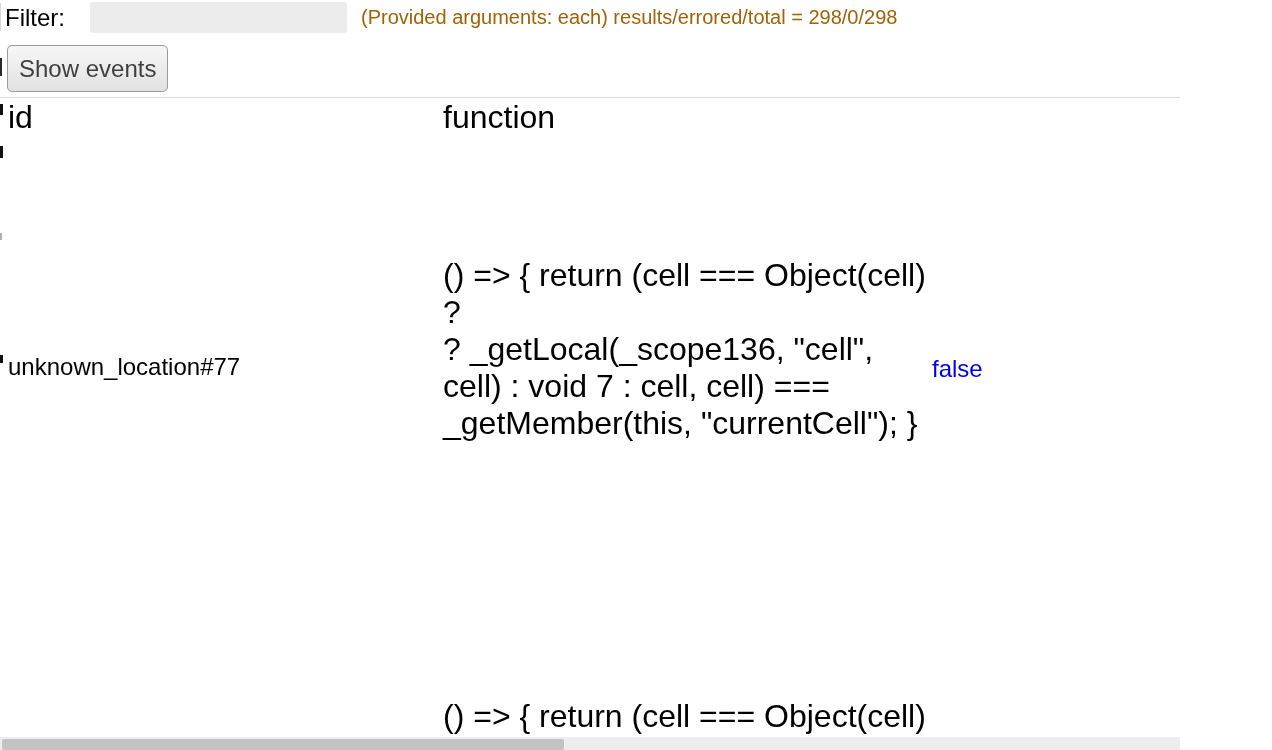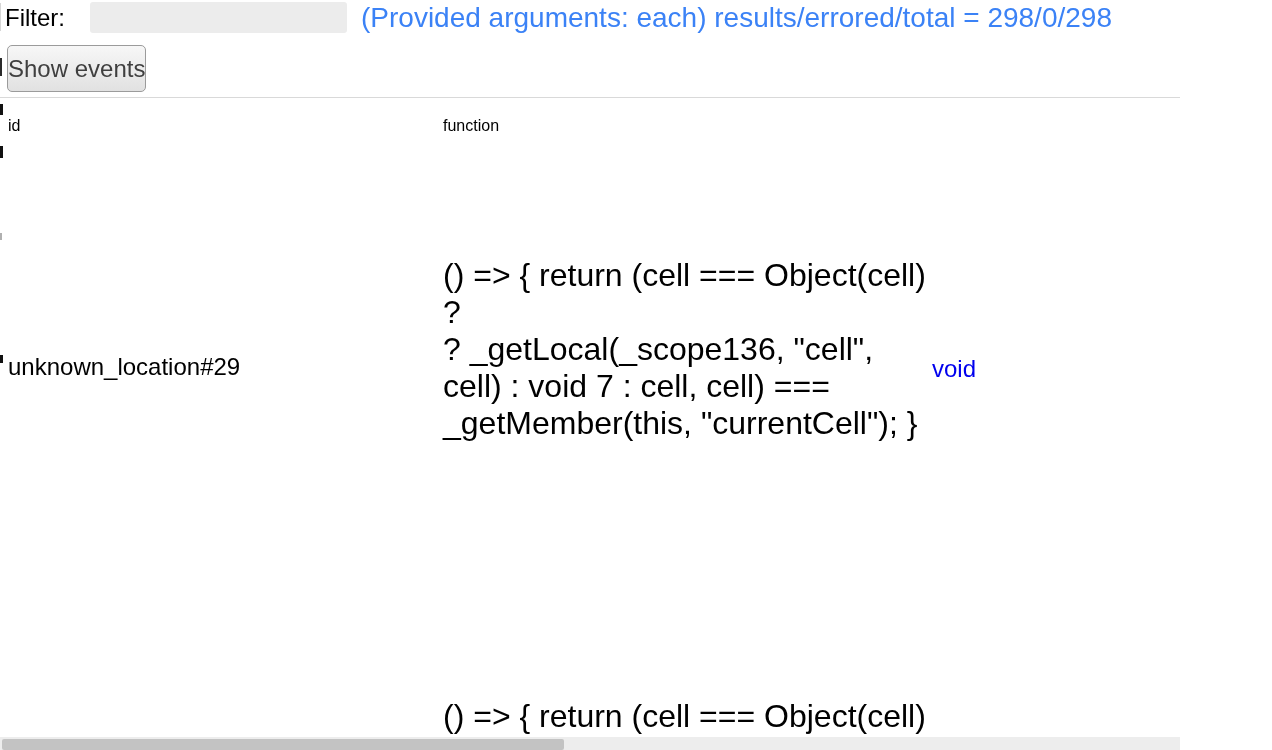--- a/index.html
+++ b/index.html
@@ -23,41 +23,41 @@
     left: 90px; top: 2px;
     width: 257px; height: 31px;
     background: #ececec;
     border: none; border-radius: 3px;
     font-family: inherit; font-size: 22px;
     padding: 0 8px; box-sizing: border-box;
     outline: none;
   }
   .info-text {
     left: 361px; top: 1px;
-    font-size: 28px; line-height: 33px; white-space: nowrap;
-    color: #3b82f6;
+    font-size: 20px; line-height: 33px; white-space: nowrap;
+    color: #a16207;
   }
   .show-events-btn {
     left: 7px; top: 45px;
-    height: 47px; padding: 0 0;
+    height: 47px; padding: 0 11px;
     font-family: inherit; font-size: 24px;
     color: #3f3f3f;
     background: linear-gradient(to bottom, #f7f7f7, #e1e1e1);
     border: 1px solid #9b9b9b;
     border-radius: 5px;
   }
   .divider {
     left: 0; top: 97px; width: 1272px; height: 1px;
     background: #d9d9d9;
   }
 
   
   .col-header {
-    top: 109px;
-    font-size: 16px; line-height: 33px; white-space: nowrap;
+    top: 101px;
+    font-size: 32px; line-height: 33px; white-space: nowrap;
   }
   .hdr-id { left: 8px; }
   .hdr-function { left: 443px; }
   .hdr-currentvalue { left: 932px; }
 
   .cell-text {
     font-size: 24px; line-height: 33px; white-space: nowrap;
   }
   .row1-id { left: 8px; top: 350px; }
   .row1-fn { left: 443px; top: 257px; width: 500px; }
@@ -88,29 +88,29 @@
   <input class="abs filter-input" type="text" value="" style="">
   <span class="abs info-text">(Provided arguments: each) results/errored/total = 298/0/298</span>
   <button class="abs show-events-btn">Show events</button>
 
   <div class="abs divider"></div>
 
   <span class="abs col-header hdr-id">id</span>
   <span class="abs col-header hdr-function">function</span>
 
   <div>
-    <span class="abs cell-text row1-id">unknown_location#29</span>
+    <span class="abs cell-text row1-id">unknown_location#77</span>
     <div class="abs row1-fn">
       <div class="fn-line">() =&gt; { return (cell === Object(cell)</div>
       <div class="fn-line">?</div>
       <div class="fn-line">? _getLocal(_scope136, "cell",</div>
       <div class="fn-line">cell) : void 7 : cell, cell) ===</div>
       <div class="fn-line">_getMember(this, "currentCell"); }</div>
     </div>
-    <span class="abs cell-text row1-value">void</span>
+    <span class="abs cell-text row1-value">false</span>
   </div>
 
   <div>
     <span class="abs cell-text fn-line row2-fn">() =&gt; { return (cell === Object(cell)</span>
   </div>
 
   <div class="edge-mark" style="top:3px; width:1px; height:28px; background:#d6d6d6;"></div>
   <div class="edge-mark" style="top:58px; width:2px; height:18px; background:#2a2a2a;"></div>
   <div class="edge-mark" style="top:104px; width:3px; height:11px; background:#111111;"></div>
   <div class="edge-mark" style="top:146px; width:3px; height:12px; background:#111111;"></div>

